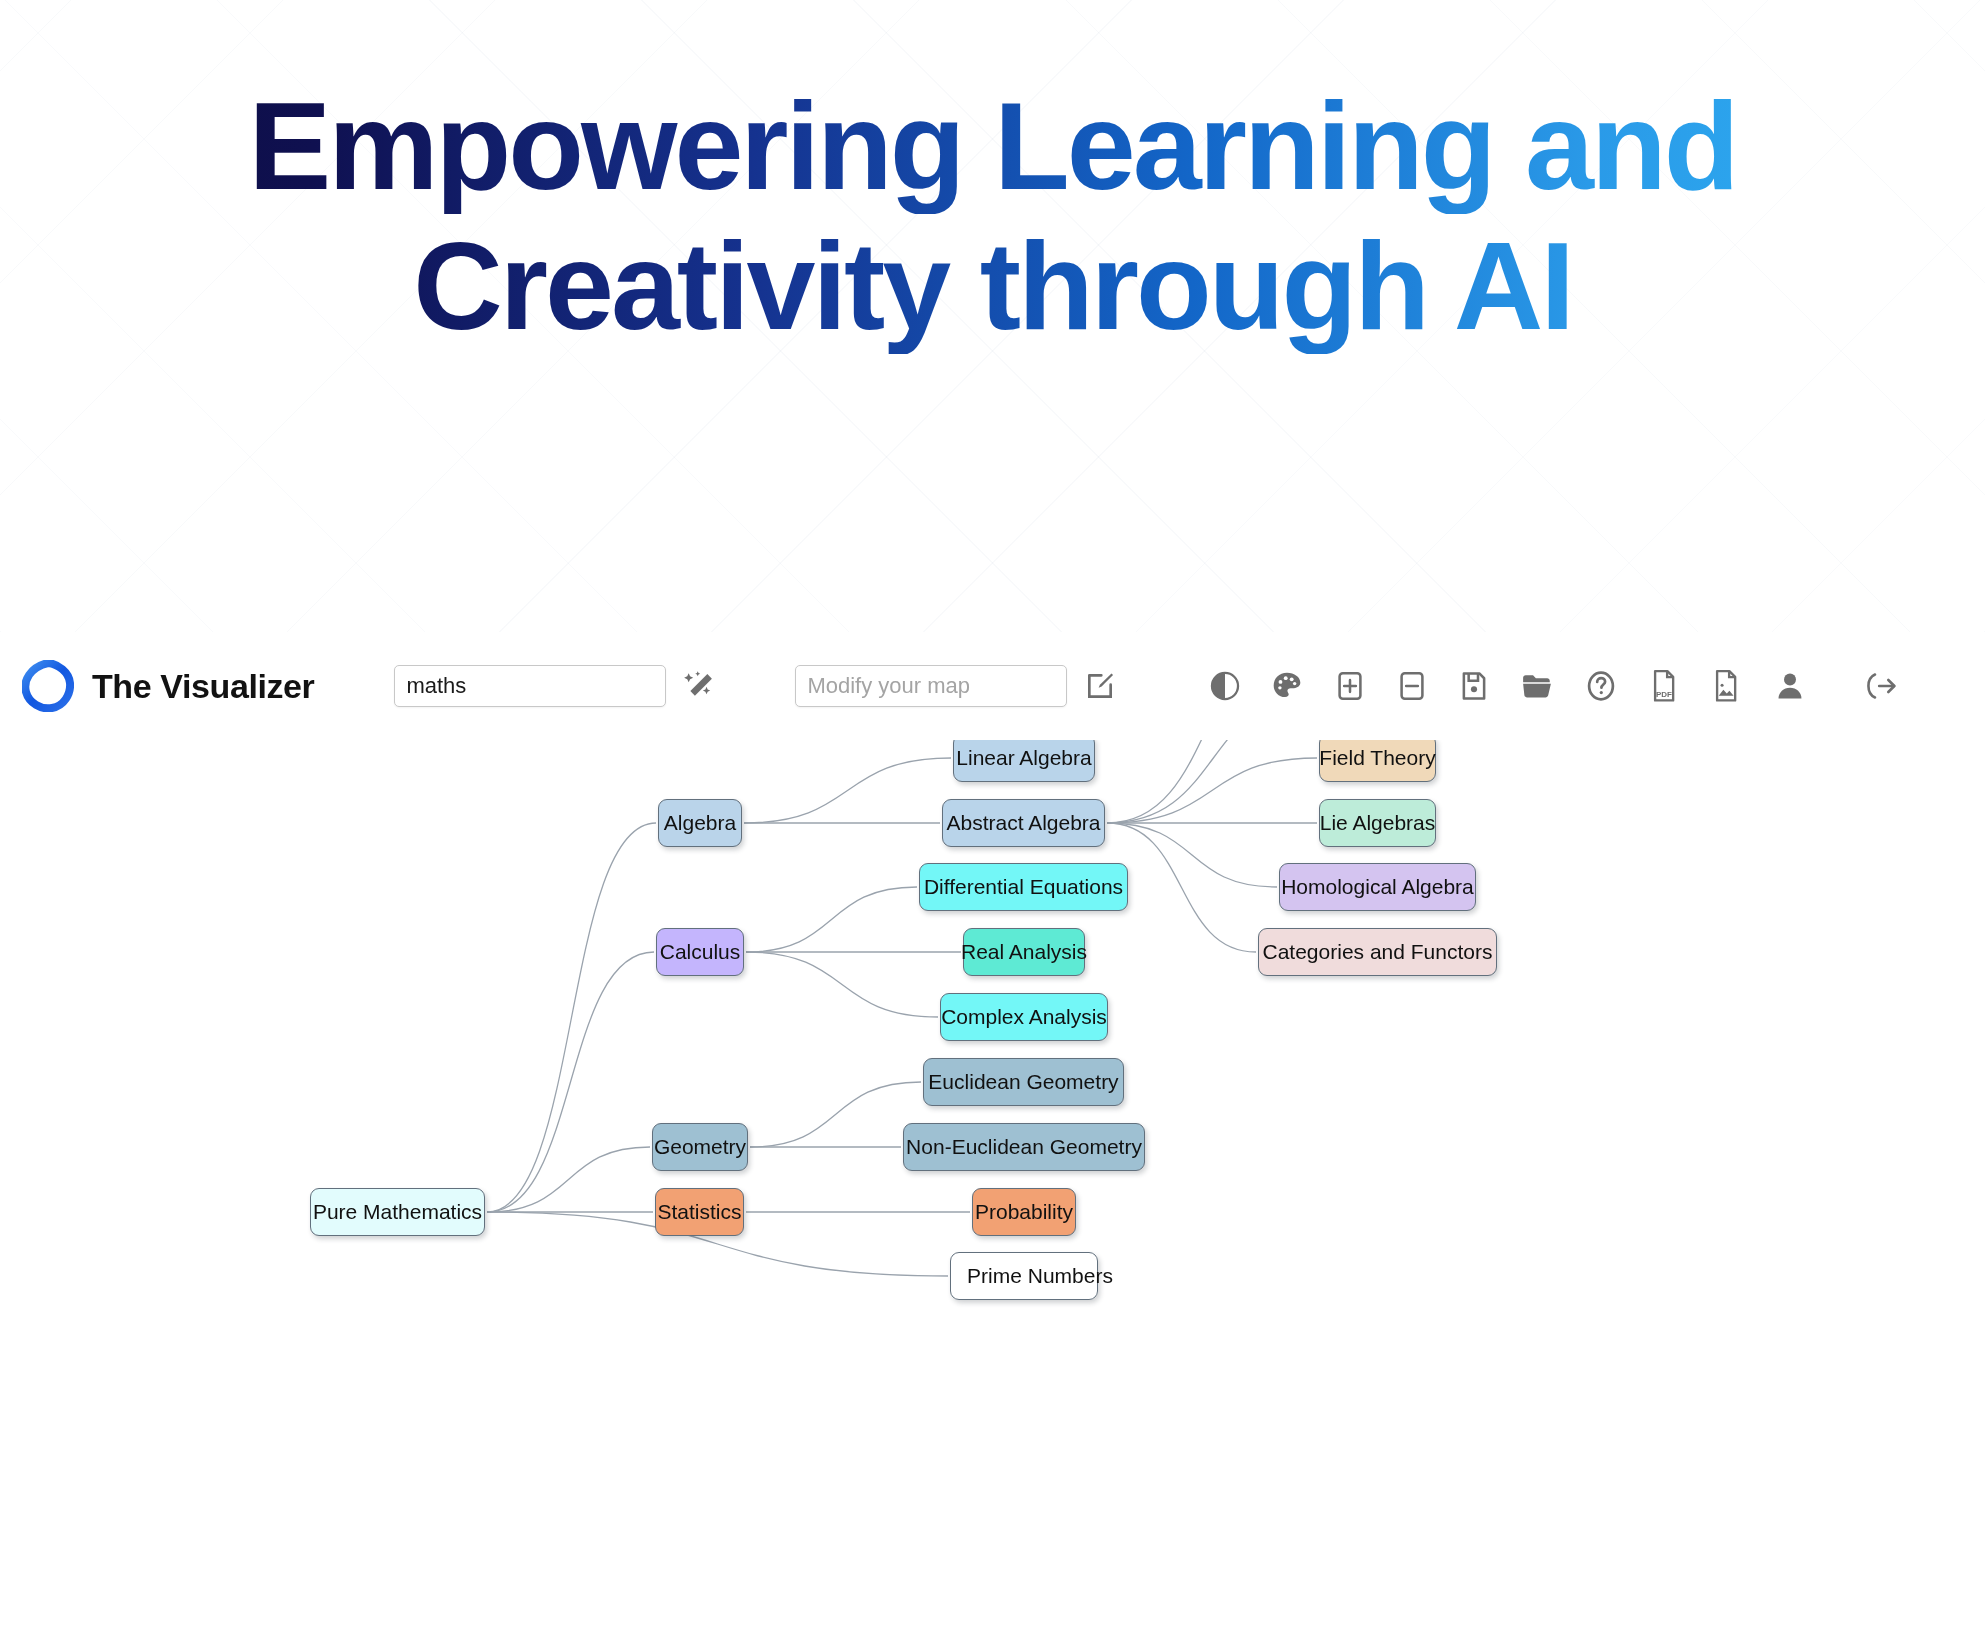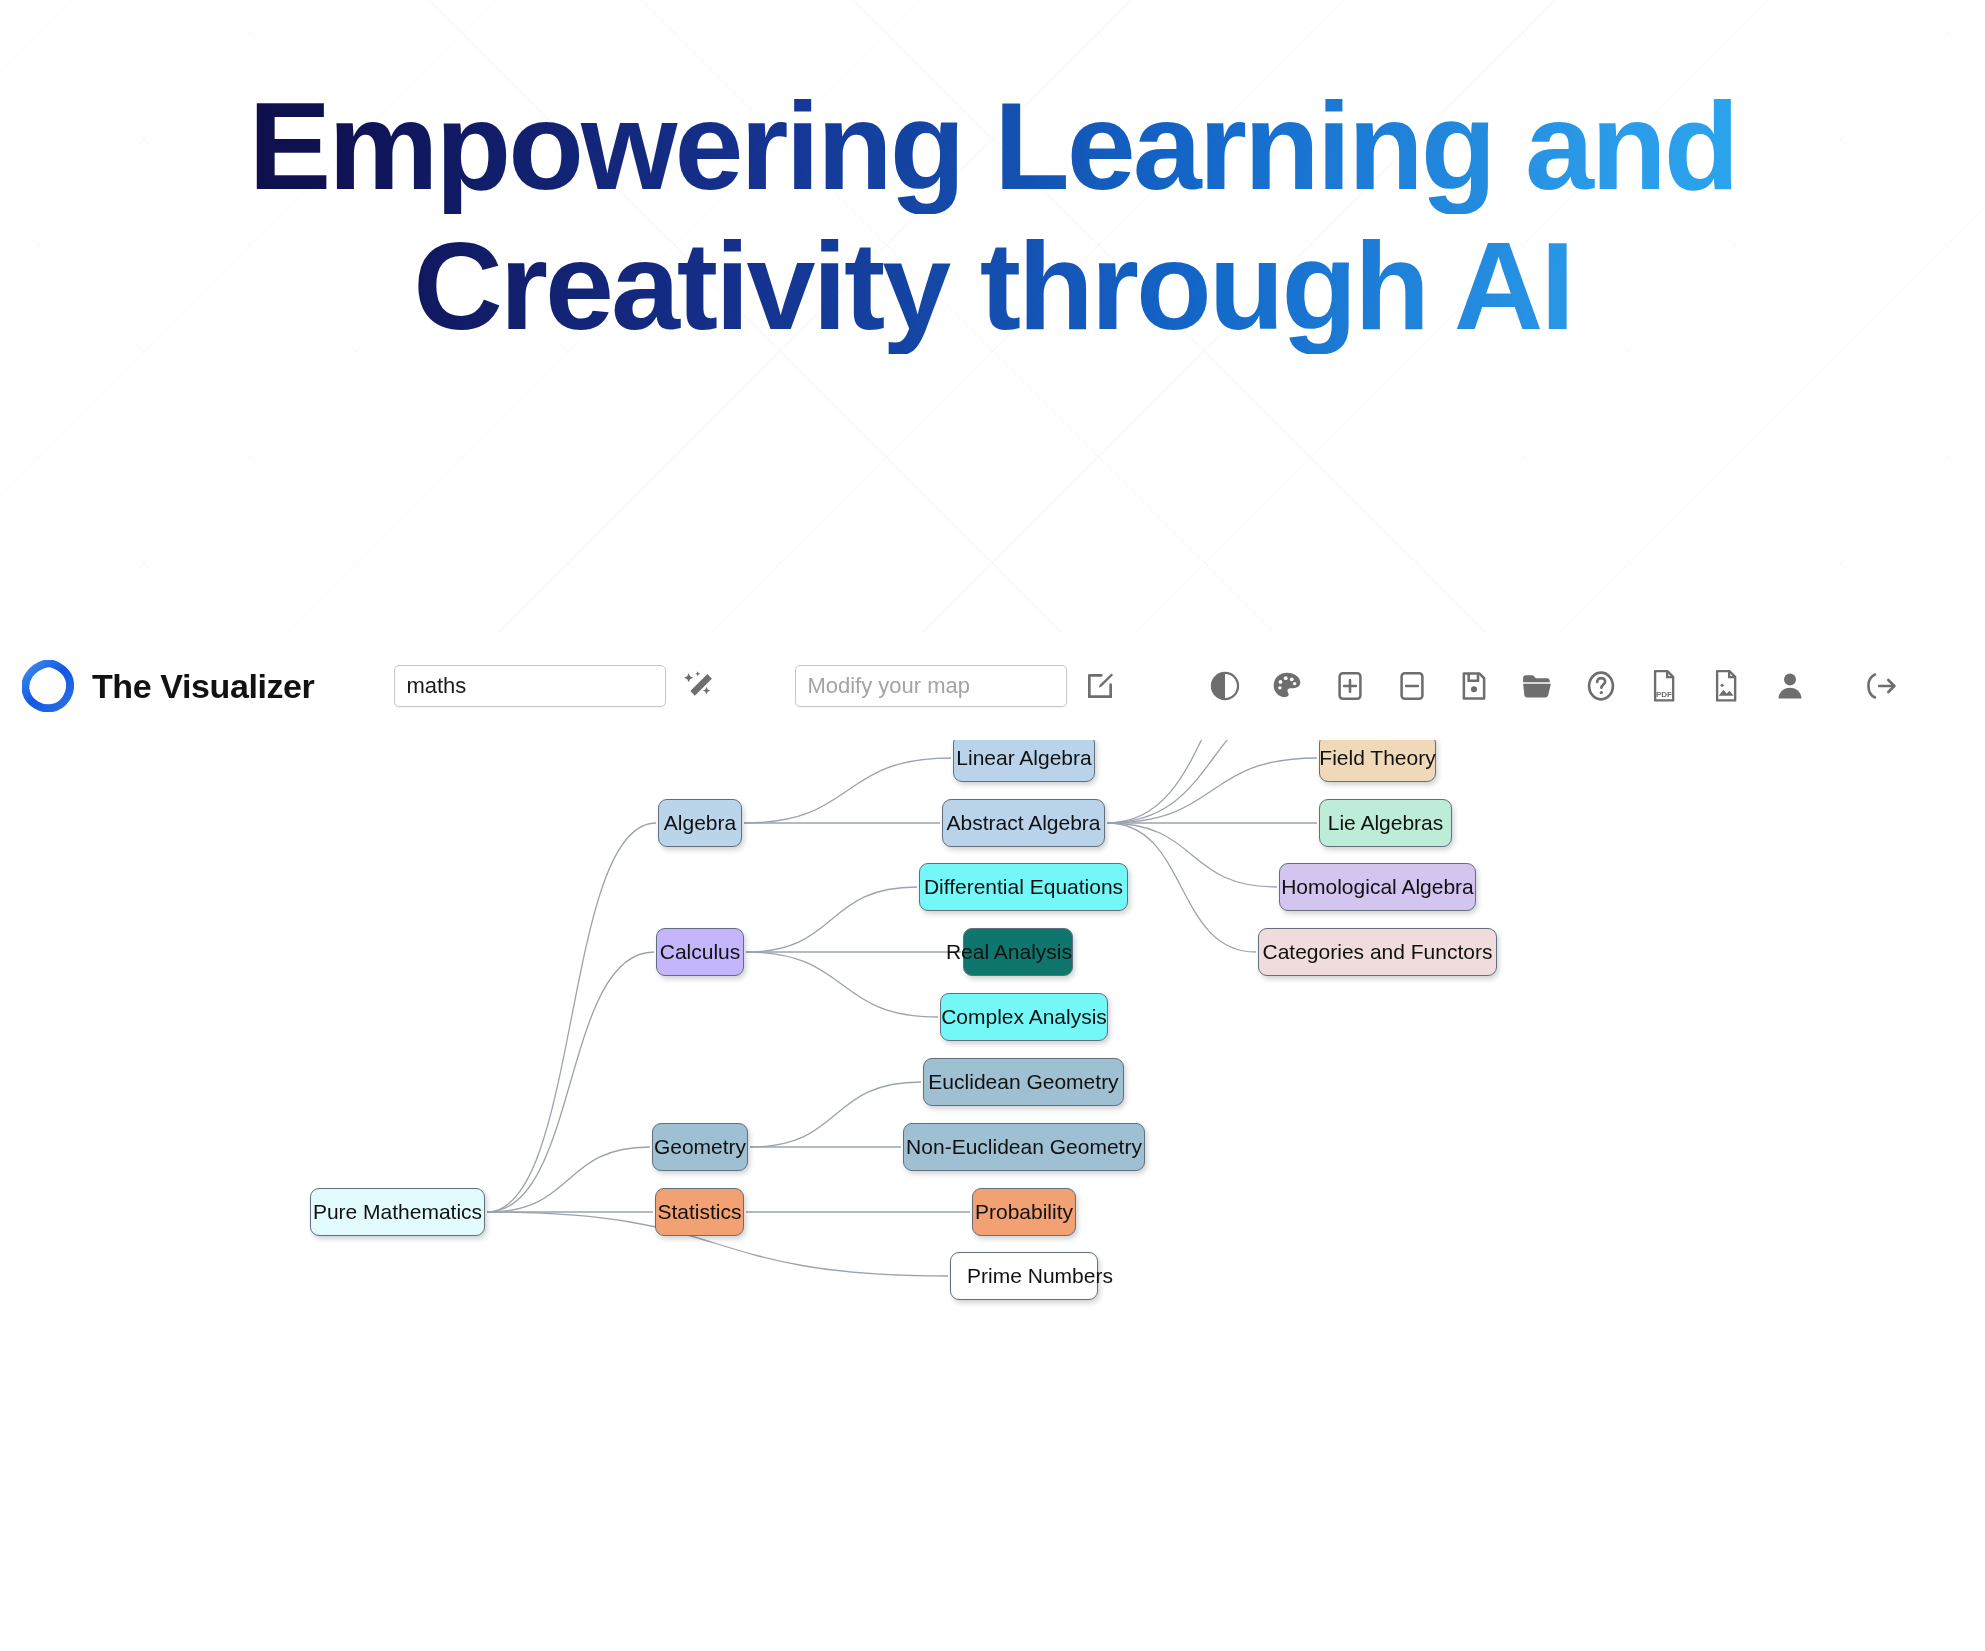--- a/index.html
+++ b/index.html
@@ -334,42 +334,42 @@
       </div>
       <div class="node" style="left: 953px; top: -6px; width: 142px; background: rgb(185, 212, 234);">
         <span>Linear Algebra</span>
       </div>
       <div class="node" style="left: 942px; top: 59px; width: 163px; background: rgb(185, 212, 234);">
         <span>Abstract Algebra</span>
       </div>
       <div class="node" style="left: 919px; top: 123px; width: 209px; background: rgb(115, 247, 247);">
         <span>Differential Equations</span>
       </div>
-      <div class="node" style="left: 963px; top: 188px; width: 110px; background: #0f766e; justify-content: flex-end;">
+      <div class="node" style="left: 963px; top: 188px; width: 122px; background: #5eead4;">
         <span>Real Analysis</span>
       </div>
       <div class="node" style="left: 940px; top: 253px; width: 168px; background: rgb(115, 247, 247);">
         <span>Complex Analysis</span>
       </div>
       <div class="node" style="left: 923px; top: 318px; width: 201px; background: rgb(158, 192, 210);">
         <span>Euclidean Geometry</span>
       </div>
       <div class="node" style="left: 903px; top: 383px; width: 242px; background: rgb(158, 192, 210);">
         <span>Non-Euclidean Geometry</span>
       </div>
       <div class="node" style="left: 972px; top: 448px; width: 104px; background: rgb(242, 161, 115);">
         <span>Probability</span>
       </div>
       <div class="node" style="left: 950px; top: 512px; width: 148px; padding-left: 32px;">
         <span>Prime Numbers</span>
       </div>
       <div class="node" style="left: 1319px; top: -6px; width: 117px; background: rgb(240, 217, 185);">
         <span>Field Theory</span>
       </div>
-      <div class="node" style="left: 1319px; top: 59px; width: 133px; background: rgb(189, 236, 217);">
+      <div class="node" style="left: 1319px; top: 59px; width: 117px; background: rgb(189, 236, 217);">
         <span>Lie Algebras</span>
       </div>
       <div class="node" style="left: 1279px; top: 123px; width: 197px; background: rgb(212, 196, 240);">
         <span>Homological Algebra</span>
       </div>
       <div class="node" style="left: 1258px; top: 188px; width: 239px; background: rgb(240, 220, 220);">
         <span>Categories and Functors</span>
       </div>
     </div>
 </div>

